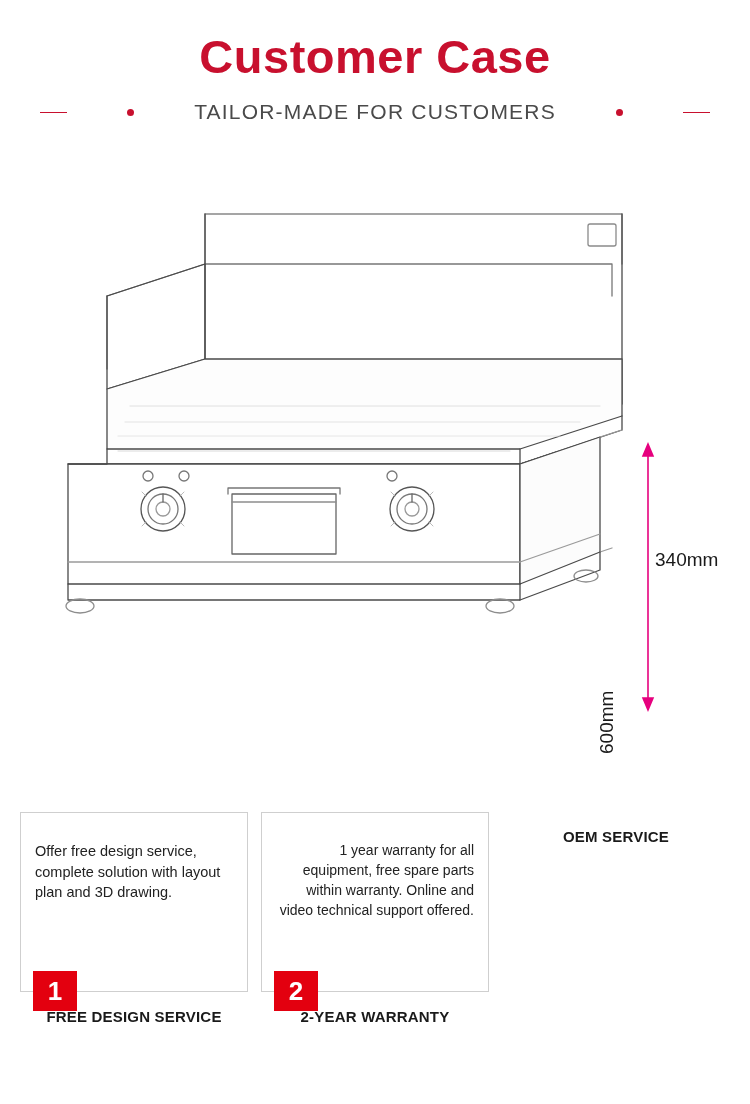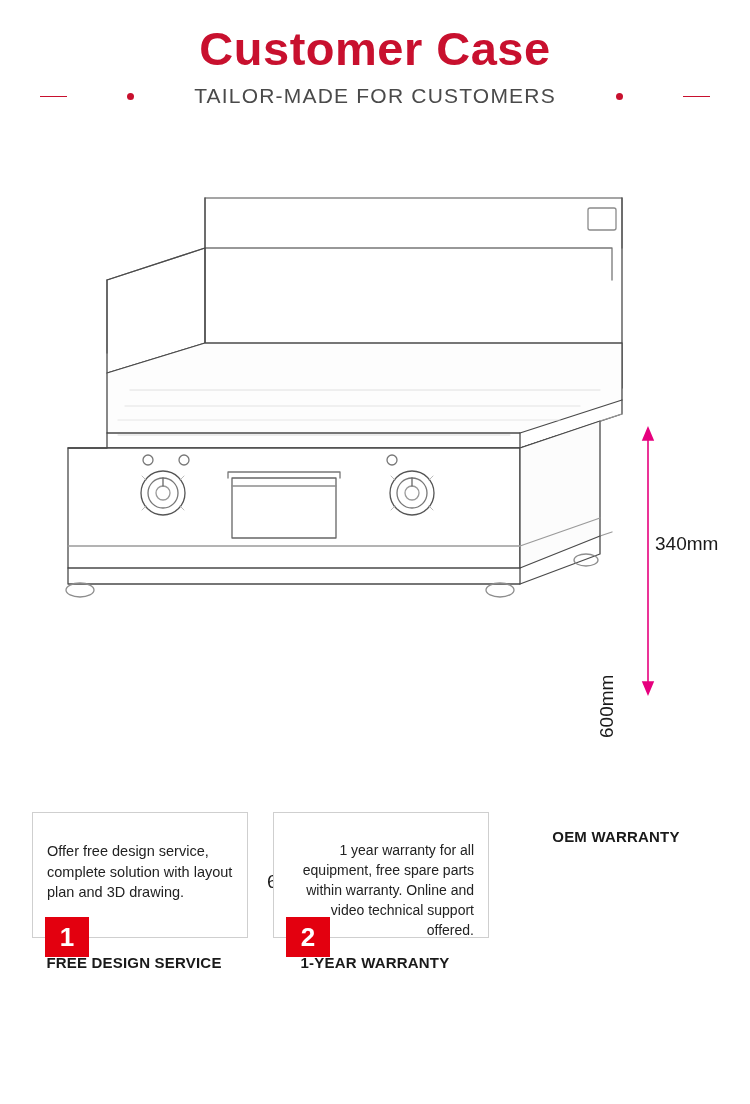--- a/index.html
+++ b/index.html
@@ -19,21 +19,21 @@
   .header {
     padding-top: 14px;
     text-align: center;
   }
   .main-title {
     font-size: 47px;
     font-weight: bold;
     color: #c8102e;
     letter-spacing: 0.5px;
     line-height: 1.15;
-    margin: 8px;
+    margin: 16px;
   }
   .subtitle-row {
     display: flex;
     align-items: center;
     margin-top: 5px;
     padding: 0 40px;
     gap: 46px;
   }
   .sub-line {
     height: 1px;
@@ -100,25 +100,24 @@
     padding: 0 20px;
     box-sizing: border-box;
   }
   .feature {
     width: 228px;
     position: relative;
   }
   .feature-box {
     position: relative;
     border: 1px solid #cfcfcf;
-    height: 126px;
+    height: 180px;
     box-sizing: border-box;
     padding: 28px 14px 0 14px;
     background: #fff;
-    margin-left: 12px;
   }
   .feature-text {
     font-size: 14.5px;
     line-height: 1.42;
     color: #222;
     font-family: "Liberation Sans", sans-serif;
     white-space: pre-line;
   }
   .feature-2 .feature-text,
   .feature-3 .feature-text {
@@ -269,20 +268,20 @@
       <div class="badge">1</div>
     </div>
     <div class="feature-caption">FREE DESIGN SERVICE</div>
   </div>
 
   <div class="feature feature-2">
     <div class="feature-box">
       <div class="feature-text">1 year warranty for all equipment, free spare parts within warranty. Online and video technical support offered.</div>
       <div class="badge">2</div>
     </div>
-    <div class="feature-caption">1-YEAR WARRANTY</div>
+    <div class="feature-caption">2-YEAR WARRANTY</div>
   </div>
 
   <div class="feature feature-3">
-    <div class="feature-caption">OEM WARRANTY</div>
+    <div class="feature-caption">OEM SERVICE</div>
   </div>
 
 </div>
 
 </body></html>

